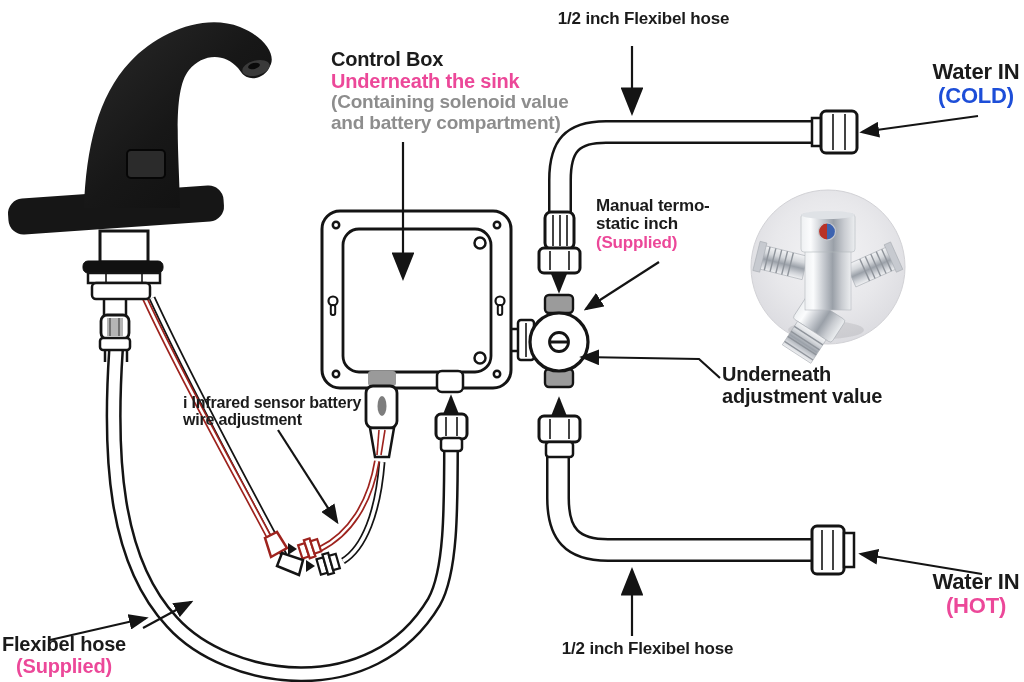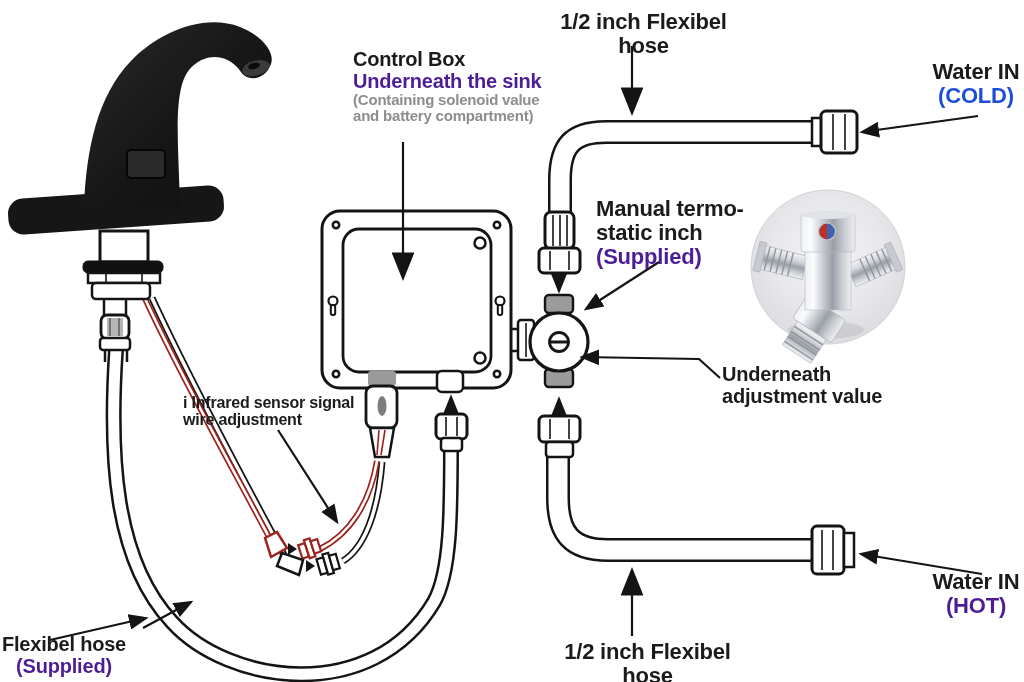--- a/index.html
+++ b/index.html
@@ -4,25 +4,25 @@
 <style>
   html,body{margin:0;padding:0;background:#fff;}
   .stage{
     position:relative;width:1024px;height:682px;background:#ffffff;
     font-family:"Liberation Sans","DejaVu Sans",sans-serif;overflow:hidden;
   }
   .stage svg{position:absolute;left:0;top:0;}
   .label{position:absolute;font-weight:bold;line-height:1.08;color:#1b1b1b;letter-spacing:-0.2px;}
   .label span{display:block;}
   .ctr{text-align:center;}
-  .red{color:#4c1d95;}
+  .red{color:#ec4899;}
   .purple{color:#1d4ed8;}
   .gray{color:#8d8d8d;}
-  .fs20{font-size:20px;} .fs19{font-size:22px;} .fs18{font-size:22px;}
-  .fs17{font-size:15px;} .fs16{font-size:16px;}
+  .fs20{font-size:20px;} .fs19{font-size:17px;} .fs18{font-size:22px;}
+  .fs17{font-size:19px;} .fs16{font-size:16px;}
   
   .to24{stroke:#141414;stroke-width:24;fill:none;}
   .ti19{stroke:#ffffff;stroke-width:19;fill:none;}
   .to16{stroke:#141414;stroke-width:16;fill:none;}
   .ti11{stroke:#ffffff;stroke-width:11;fill:none;}
   .to7{stroke:#141414;stroke-width:7;fill:none;}
   .ti3{stroke:#ffffff;stroke-width:3.5;fill:none;}
   .tor6{stroke:#9e231e;stroke-width:6;fill:none;}
   .tir2{stroke:#ffffff;stroke-width:2.6;fill:none;}
   .ln{stroke:#141414;stroke-width:2.5;fill:#ffffff;}
@@ -280,40 +280,40 @@
 
 <div class="label ctr fs19" style="left:536px;top:10px;width:215px;">
   <span>1/2 inch Flexibel hose</span>
 </div>
 
 <div class="label ctr fs18" style="left:928px;top:60px;width:96px;">
   <span>Water IN</span>
   <span class="purple">(COLD)</span>
 </div>
 
-<div class="label fs20" style="left:353px;top:49px;">
+<div class="label fs20" style="left:331px;top:49px;">
   <span>Control Box</span>
   <span class="red">Underneath the sink</span>
   <span class="gray fs17">(Containing solenoid value</span>
   <span class="gray fs17">and battery compartment)</span>
 </div>
 
 <div class="label fs19" style="left:596px;top:197px;">
   <span>Manual termo-</span>
   <span>static inch</span>
   <span class="red">(Supplied)</span>
 </div>
 
 <div class="label fs20" style="left:722px;top:364px;">
   <span>Underneath</span>
   <span>adjustment value</span>
 </div>
 
 <div class="label fs16" style="left:183px;top:394px;">
-  <span>i Infrared sensor signal</span>
+  <span>i Infrared sensor battery</span>
   <span>wire adjustment</span>
 </div>
 
 <div class="label ctr fs20" style="left:0px;top:634px;width:128px;">
   <span>Flexibel hose</span>
   <span class="red">(Supplied)</span>
 </div>
 
 <div class="label ctr fs19" style="left:540px;top:640px;width:215px;">
   <span>1/2 inch Flexibel hose</span>

